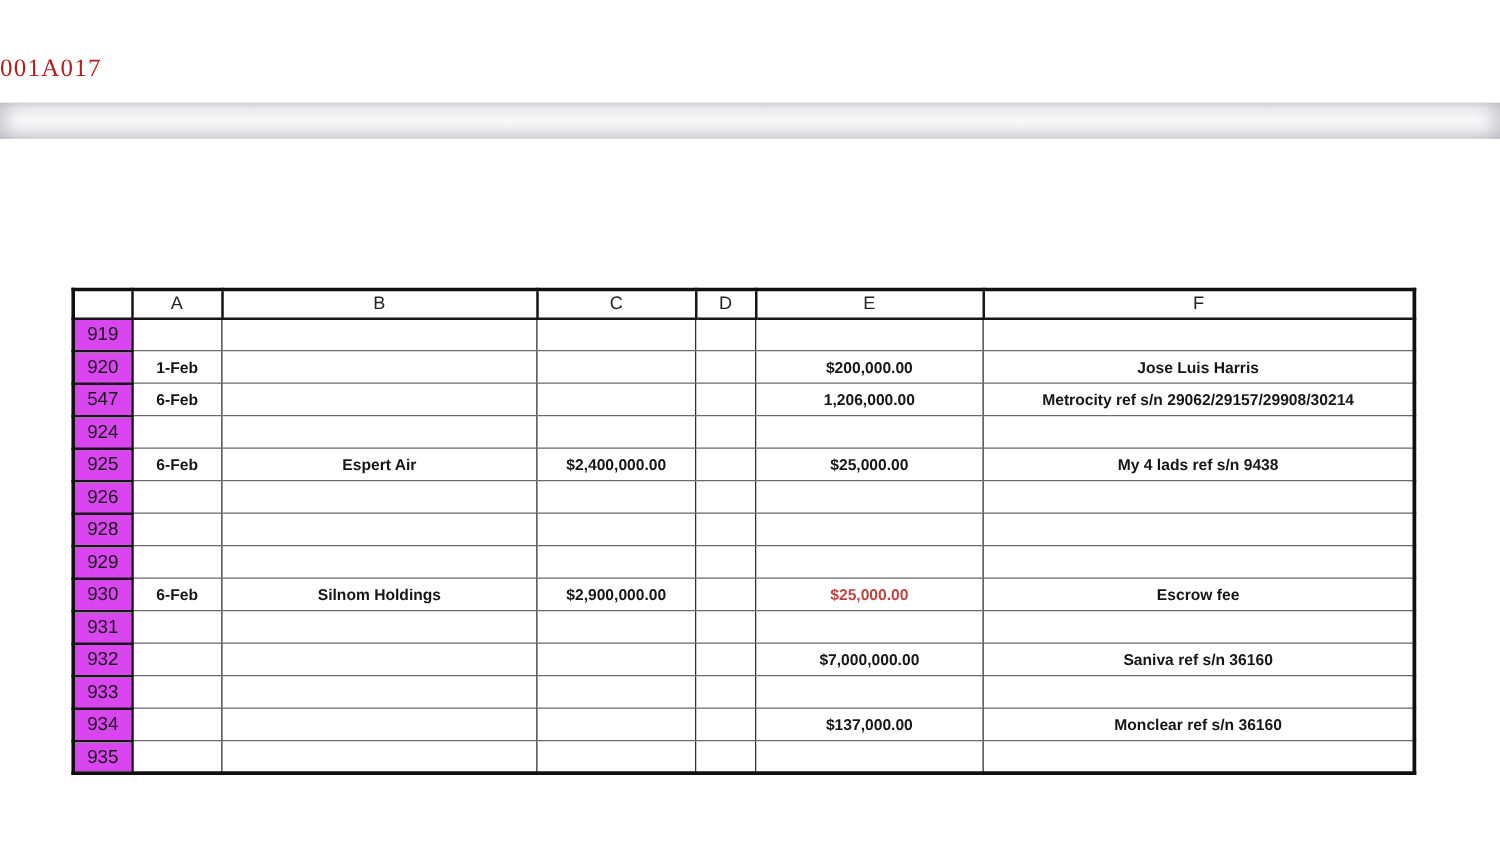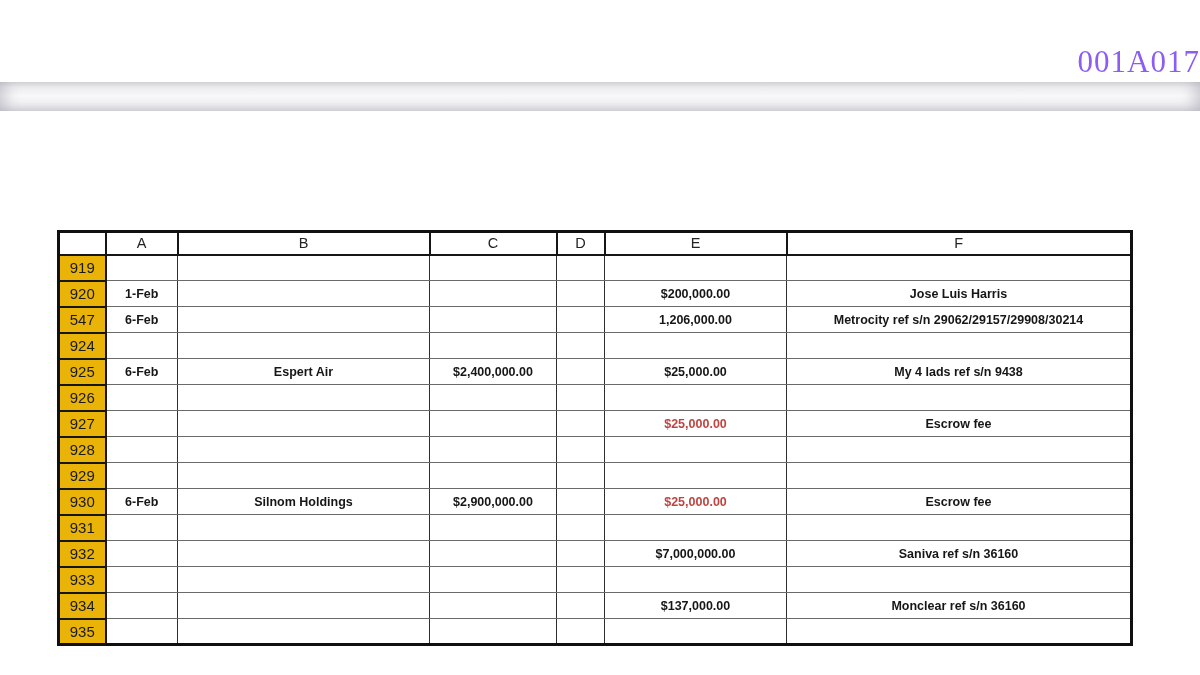--- a/index.html
+++ b/index.html
@@ -12,25 +12,25 @@
     height: 675px;
     position: relative;
     overflow: hidden;
     font-family: "Liberation Sans", sans-serif;
   }
   .page-title {
     position: absolute;
     top: 44px;
     left: 0;
     width: 100%;
-    text-align: right;
+    text-align: left;
     font-family: "Liberation Serif", serif;
-    font-size: 31px;
+    font-size: 20px;
     letter-spacing: 1px;
-    color: #8b5cf6;
+    color: #b91c1c;
   }
   .divider-bar {
     position: absolute;
     top: 82px;
     left: 0;
     width: 1200px;
     height: 29px;
     background: linear-gradient(180deg,
       #d6d6db 0%, #ececef 18%, #f8f8fa 48%, #efeff2 72%, #e0e0e4 90%, #d4d4d9 100%);
     box-shadow: inset 14px 0 14px -8px rgba(170,170,182,0.55),
@@ -65,21 +65,21 @@
     font-size: 14.5px;
     color: #242424;
     background: #ffffff;
   }
   table.grid tbody tr { height: 26px; }
   table.grid tbody th.rnum {
     border: 2px solid #161616;
     font-weight: 400;
     font-size: 15px;
     color: #1a1a1a;
-    background: #eab308;
+    background: #d946ef;
   }
   table.grid tbody td {
     border-top: 1px solid #6a6a6a;
     border-bottom: 1px solid #6a6a6a;
     border-left: 1px solid #2e2e2e;
     border-right: 1px solid #2e2e2e;
     font-weight: 700;
     font-size: 12.5px;
     color: #161616;
     background: #ffffff;
@@ -163,29 +163,20 @@
         <tr>
           <th class="rnum">926</th>
           <td></td>
           <td></td>
           <td></td>
           <td></td>
           <td></td>
           <td></td>
         </tr>
         <tr>
-          <th class="rnum">927</th>
-          <td></td>
-          <td></td>
-          <td></td>
-          <td></td>
-          <td style="color: rgb(191, 68, 64);">$25,000.00</td>
-          <td>Escrow fee</td>
-        </tr>
-        <tr>
           <th class="rnum">928</th>
           <td></td>
           <td></td>
           <td></td>
           <td></td>
           <td></td>
           <td></td>
         </tr>
         <tr>
           <th class="rnum">929</th>

